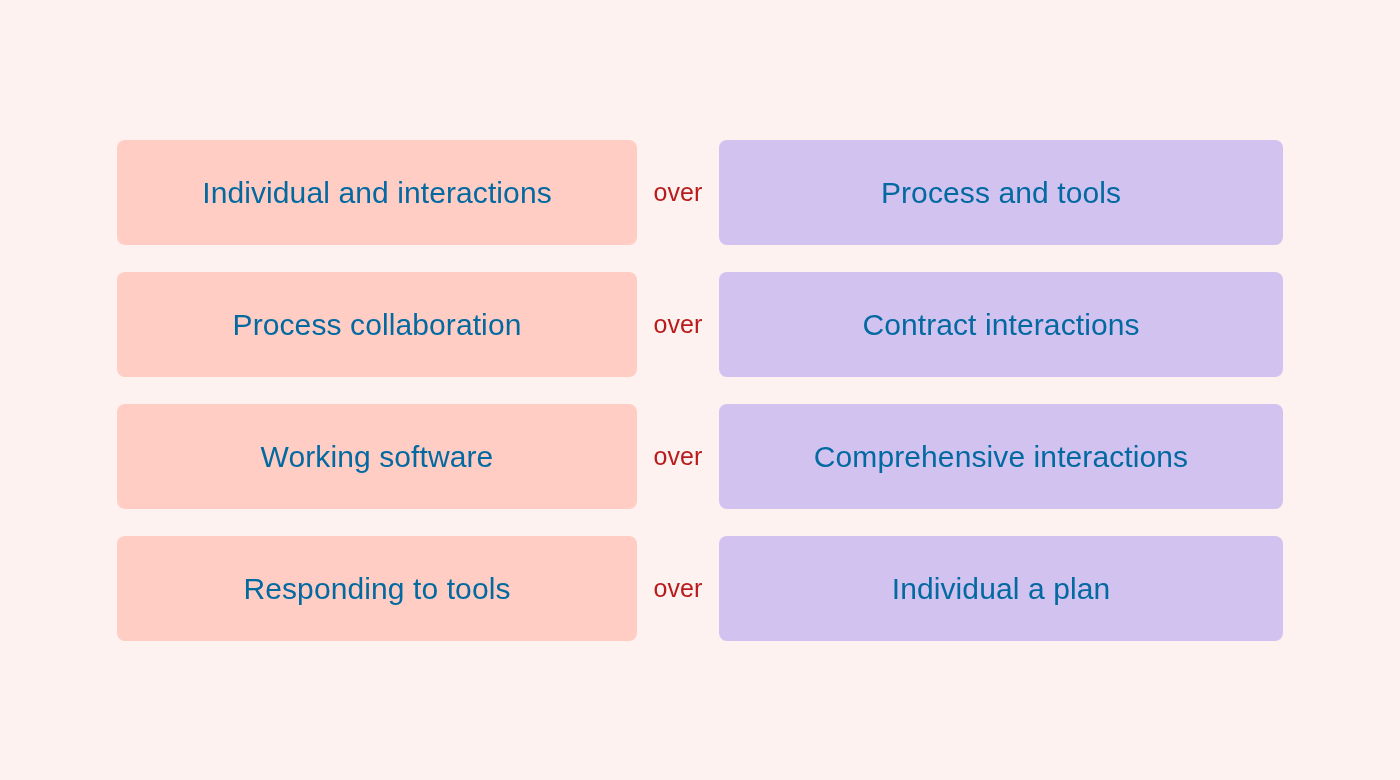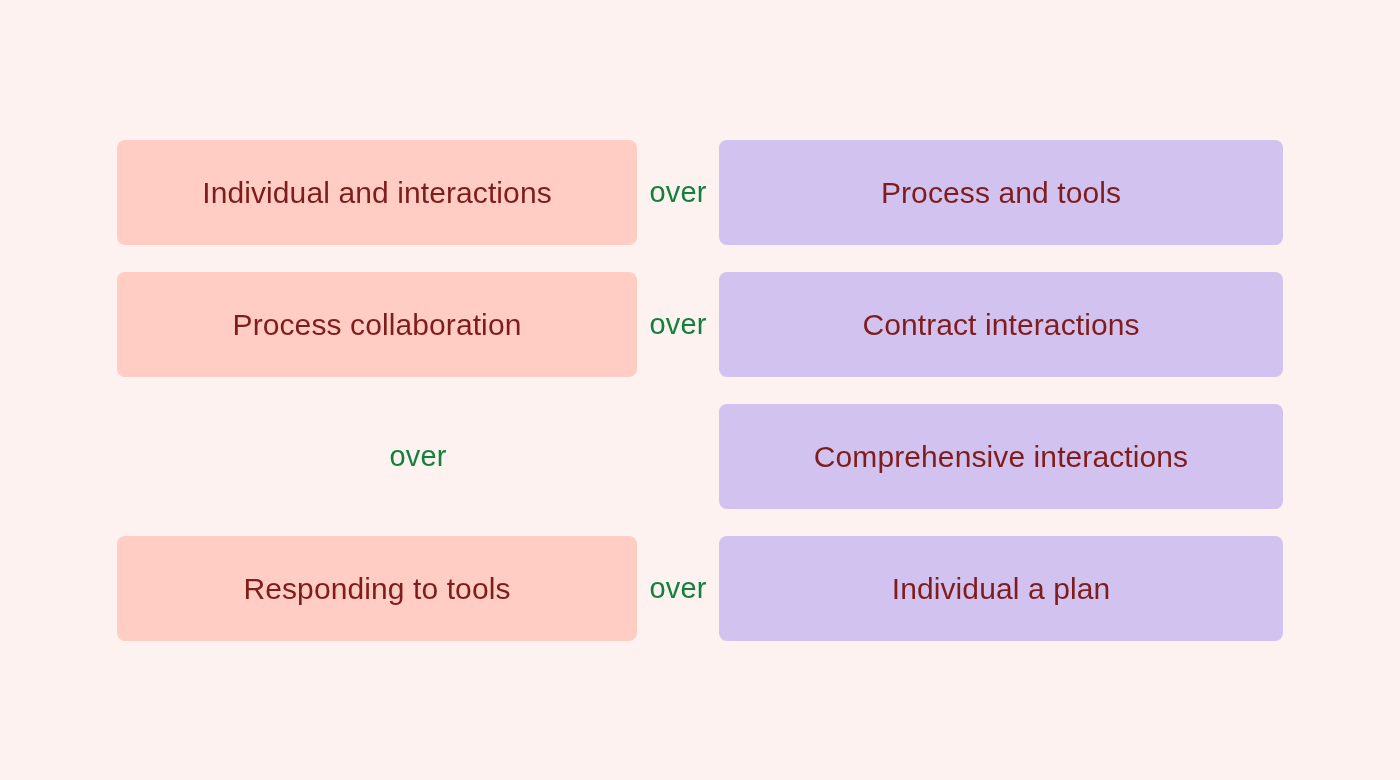--- a/index.html
+++ b/index.html
@@ -45,37 +45,37 @@
     width: 520px;
     background: #FFCDC4;
   }
 
   .value-card.lesser {
     width: 564px;
     background: #D2C2F0;
   }
 
   .card-label {
-    color: #7f1d1d;
+    color: #0369a1;
     font-size: 30px;
     font-weight: 400;
     line-height: 1.32;
     letter-spacing: 0.1px;
   }
 
   .over-cell {
     flex: 1 1 auto;
     display: flex;
     align-items: center;
     justify-content: center;
   }
 
   .over-label {
-    color: #15803d;
-    font-size: 29px;
+    color: #b91c1c;
+    font-size: 25px;
     font-weight: 400;
     letter-spacing: 0.1px;
   }
 </style>
 </head>
 <body>
 
 <div class="manifesto-board">
 
   <div class="value-row">
@@ -96,20 +96,23 @@
     </div>
     <div class="over-cell">
       <span class="over-label">over</span>
     </div>
     <div class="value-card lesser">
       <span class="card-label">Contract interactions</span>
     </div>
   </div>
 
   <div class="value-row">
+    <div class="value-card preferred">
+      <span class="card-label">Working software</span>
+    </div>
     <div class="over-cell">
       <span class="over-label">over</span>
     </div>
     <div class="value-card lesser">
       <span class="card-label">Comprehensive interactions</span>
     </div>
   </div>
 
   <div class="value-row">
     <div class="value-card preferred">

